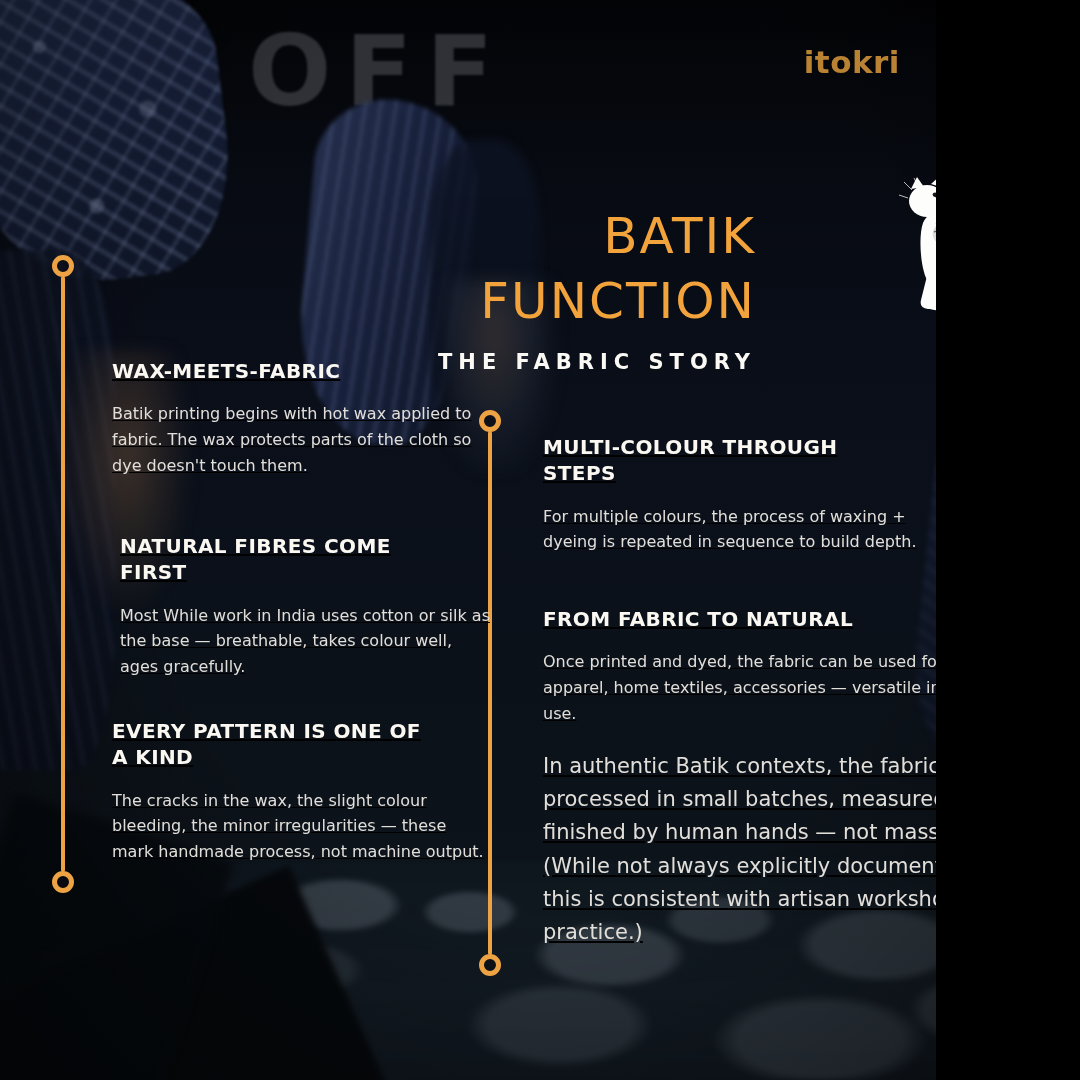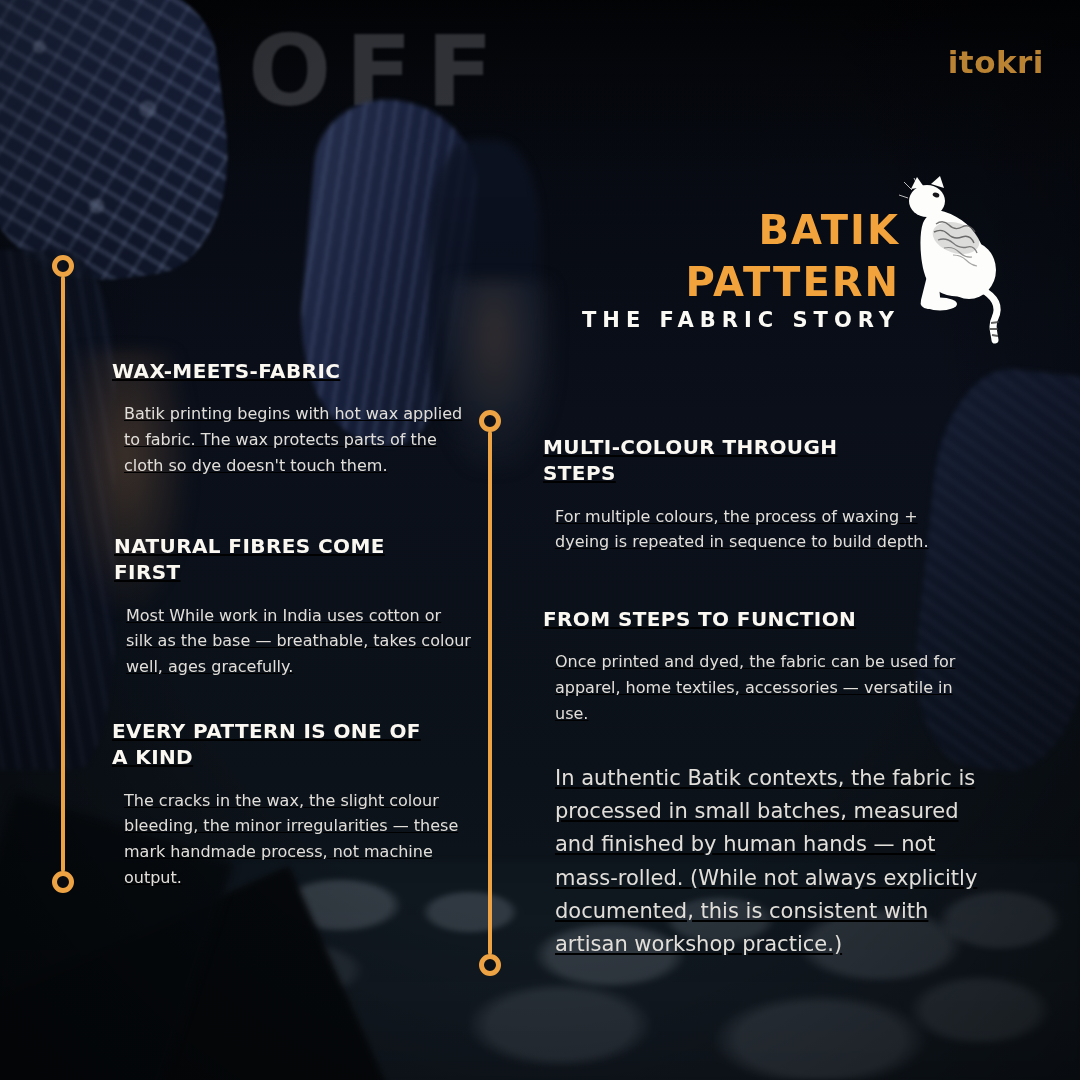--- a/index.html
+++ b/index.html
@@ -1,19 +1,20 @@
 <!DOCTYPE html>
 <html><head>
 <meta charset="utf-8">
 <style>
   html,body{margin:0;padding:0;background:#000;}
   #canvas{
-    position:relative;width:1080px;height:1080px;overflow:hidden;
+    position:relative;width:892px;height:1080px;overflow:hidden;
     background:linear-gradient(180deg,#05070c 0%,#0a0f1a 38%,#0c1219 72%,#0f161d 100%);
     font-family:"DejaVu Sans","Liberation Sans",sans-serif;
+    padding-left:44px;
   }
   
   .bg-el{position:absolute;pointer-events:none;}
   .top-shade{left:0;top:0;width:1080px;height:170px;
     background:linear-gradient(180deg,rgba(2,3,5,.95) 0%,rgba(4,6,10,.75) 40%,rgba(4,6,10,0) 100%);}
   .shirt-text{left:248px;top:14px;font-size:98px;font-weight:800;color:#53555b;
     letter-spacing:14px;opacity:.55;filter:blur(1px);}
   .fabric-topleft{left:-25px;top:-20px;width:250px;height:300px;transform:rotate(-7deg);
     background:
       radial-gradient(circle at 30% 20%,rgba(170,185,215,.30) 0 6px,transparent 7px),
@@ -65,34 +66,34 @@
     background:#05080b;filter:blur(3px);}
   .bottom-dark2{left:-40px;top:820px;width:230px;height:320px;transform:rotate(18deg);
     background:#060a0e;filter:blur(4px);opacity:.9;}
   .vignette{left:0;top:0;width:1080px;height:1080px;
     background:radial-gradient(ellipse at 50% 42%,transparent 52%,rgba(0,0,0,.5) 100%);}
   
   .logo{position:absolute;top:44px;right:36px;font-size:31px;font-weight:800;
     color:#ba8334;letter-spacing:.5px;}
   
   .title-block{position:absolute;top:204px;right:180px;text-align:right;}
-  .title{font-size:40px;font-weight:700;line-height:1.3;letter-spacing:2px;color:#f2a33c;}
-  .subtitle{margin-top:0;font-size:21px;font-weight:700;letter-spacing:6px;color:#fbf9f4;}
+  .title{font-size:50px;font-weight:400;line-height:1.3;letter-spacing:2px;color:#f2a33c;}
+  .subtitle{margin-top:16px;font-size:21px;font-weight:700;letter-spacing:6px;color:#fbf9f4;}
   .cat{position:absolute;left:898px;top:176px;width:112px;height:172px;}
   
   .tl-line{position:absolute;width:4px;background:#eda343;border-radius:2px;}
   .tl-ring{position:absolute;width:12px;height:12px;border:5px solid #eda343;
     border-radius:50%;background:rgba(10,12,18,.6);}
   
   .section{position:absolute;text-decoration:underline;}
   .sec-heading{font-size:20px;font-weight:800;color:#fbf8f2;line-height:1.32;
     letter-spacing:.4px;max-width:320px;margin:0 0 17px 0;}
-  .sec-body{font-size:16px;color:#e2dfda;line-height:1.6;margin:12px;}
+  .sec-body{font-size:16px;color:#e2dfda;line-height:1.6;margin:0;}
   .L1{left:112px;top:358px;width:370px;}
-  .L2{left:114px;top:533px;width:370px;}
+  .L2{left:120px;top:533px;width:370px;}
   .L3{left:112px;top:718px;width:378px;}
   .R1{left:543px;top:434px;width:420px;}
   .R2{left:543px;top:606px;width:432px;}
   .R3{left:543px;top:750px;width:472px;}
   .R3 .sec-body{font-size:21px;line-height:1.58;}
   .R3 .sec-heading{max-width:420px;}
   .R2 .sec-heading{max-width:420px;}
 </style>
 </head>
 <body>
@@ -110,21 +111,21 @@
   <div class="bg-el fabric-right"></div>
   <div class="bg-el floor"></div>
   <div class="bg-el bottom-dark1"></div>
   <div class="bg-el bottom-dark2"></div>
   <div class="bg-el vignette"></div>
 
   <div class="logo">itokri</div>
 
   <div class="title-block">
     <div class="title">BATIK</div>
-    <div class="title">PATTERN</div>
+    <div class="title">FUNCTION</div>
     <div class="subtitle">THE FABRIC STORY</div>
   </div>
 
   <svg class="cat" viewBox="0 0 112 172">
 
     <path d="M14,14 L6,6 M20,10 L16,2 M10,22 L1,19" stroke="#e8e8e8" stroke-width="1" fill="none" opacity=".8"></path>
 
     <polygon points="13,13 19,1 26,11" fill="#fdfdfb"></polygon>
     <polygon points="33,8 42,0 46,12" fill="#fdfdfb"></polygon>
 
@@ -172,20 +173,20 @@
   <div class="section R1">
     <h2 class="sec-heading">MULTI-COLOUR THROUGH STEPS</h2>
     <p class="sec-body">For multiple colours, the process of waxing + dyeing is repeated in sequence to build depth.</p>
   </div>
 
   <div class="section L3">
     <h2 class="sec-heading">EVERY PATTERN IS ONE OF A KIND</h2>
     <p class="sec-body">The cracks in the wax, the slight colour bleeding, the minor irregularities — these mark handmade process, not machine output.</p>
   </div>
   <div class="section R2">
-    <h2 class="sec-heading">FROM STEPS TO FUNCTION</h2>
+    <h2 class="sec-heading">FROM FABRIC TO NATURAL</h2>
     <p class="sec-body">Once printed and dyed, the fabric can be used for apparel, home textiles, accessories — versatile in use.</p>
   </div>
   <div class="section R3">
     <p class="sec-body">In authentic Batik contexts, the fabric is processed in small batches, measured and finished by human hands — not mass-rolled. (While not always explicitly documented, this is consistent with artisan workshop practice.)</p>
   </div>
 
 </div>
 
 </body></html>

